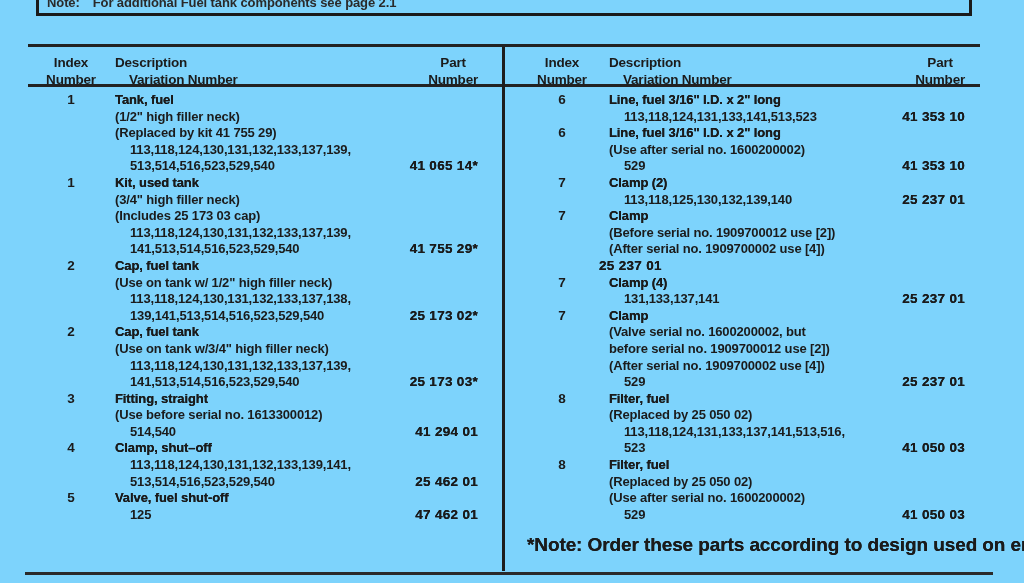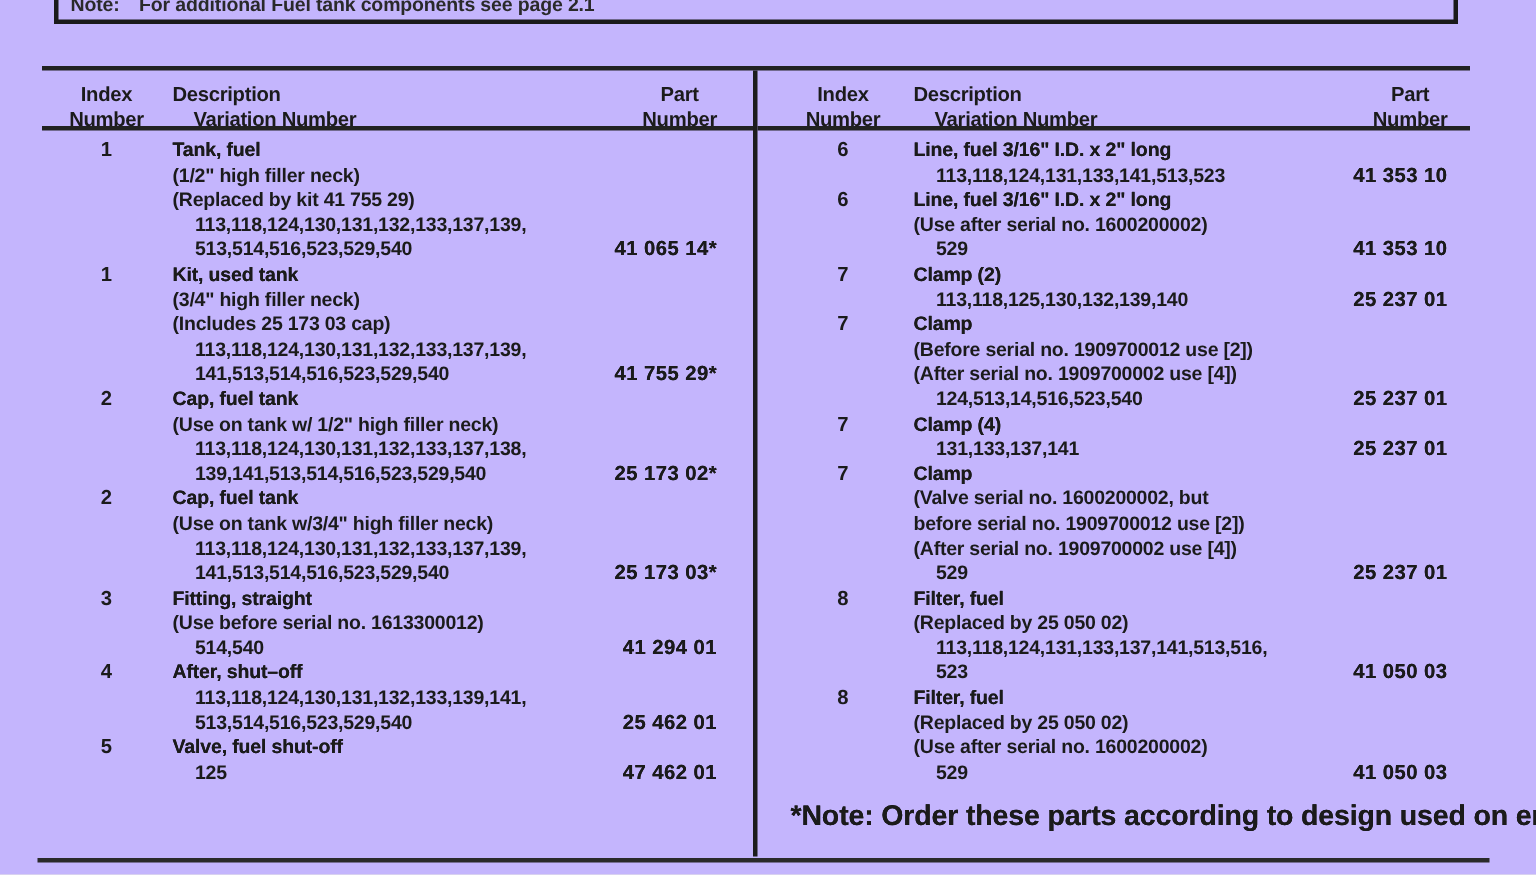--- a/index.html
+++ b/index.html
@@ -1,18 +1,18 @@
 <!DOCTYPE html>
 <html><head>
 <meta charset="utf-8">
 <style>
   html,body{margin:0;padding:0;background:#e8e8e6;}
   .page{
     position:relative;width:1024px;height:583px;overflow:hidden;
-    background:#c4b5fd;color:#1b1b1b;
+    background:#7dd3fc;color:#1b1b1b;
     font-family:"Liberation Sans",sans-serif;
     -webkit-font-smoothing:antialiased;
   }
   
   .note-box{
     position:absolute;left:36px;top:-30px;width:936px;height:46px;
     border:3px solid #1a1a1a;box-sizing:border-box;background:transparent;
   }
   .note-box .note-line{
     position:absolute;left:8px;bottom:3px;white-space:nowrap;
@@ -184,21 +184,21 @@
               <div class="line">
                 <span class="t variation">514,540</span>
                 <span class="part">41 294 01</span>
               </div>
             </div>
           </div>
           <div class="entry">
             <div class="idx">4</div>
             <div class="body">
               <div class="line">
-                <span class="t name">After, shut–off</span>
+                <span class="t name">Clamp, shut–off</span>
               </div>
               <div class="line">
                 <span class="t variation">113,118,124,130,131,132,133,139,141,</span>
               </div>
               <div class="line">
                 <span class="t variation">513,514,516,523,529,540</span>
                 <span class="part">25 462 01</span>
               </div>
             </div>
           </div>
@@ -280,21 +280,20 @@
               <div class="line">
                 <span class="t name">Clamp</span>
               </div>
               <div class="line">
                 <span class="t note">(Before serial no. 1909700012 use [2])</span>
               </div>
               <div class="line">
                 <span class="t note">(After serial no. 1909700002 use [4])</span>
               </div>
               <div class="line">
-                <span class="t variation">124,513,14,516,523,540</span>
                 <span class="part">25 237 01</span>
               </div>
             </div>
           </div>
           <div class="entry">
             <div class="idx">7</div>
             <div class="body">
               <div class="line">
                 <span class="t name">Clamp (4)</span>
               </div>

